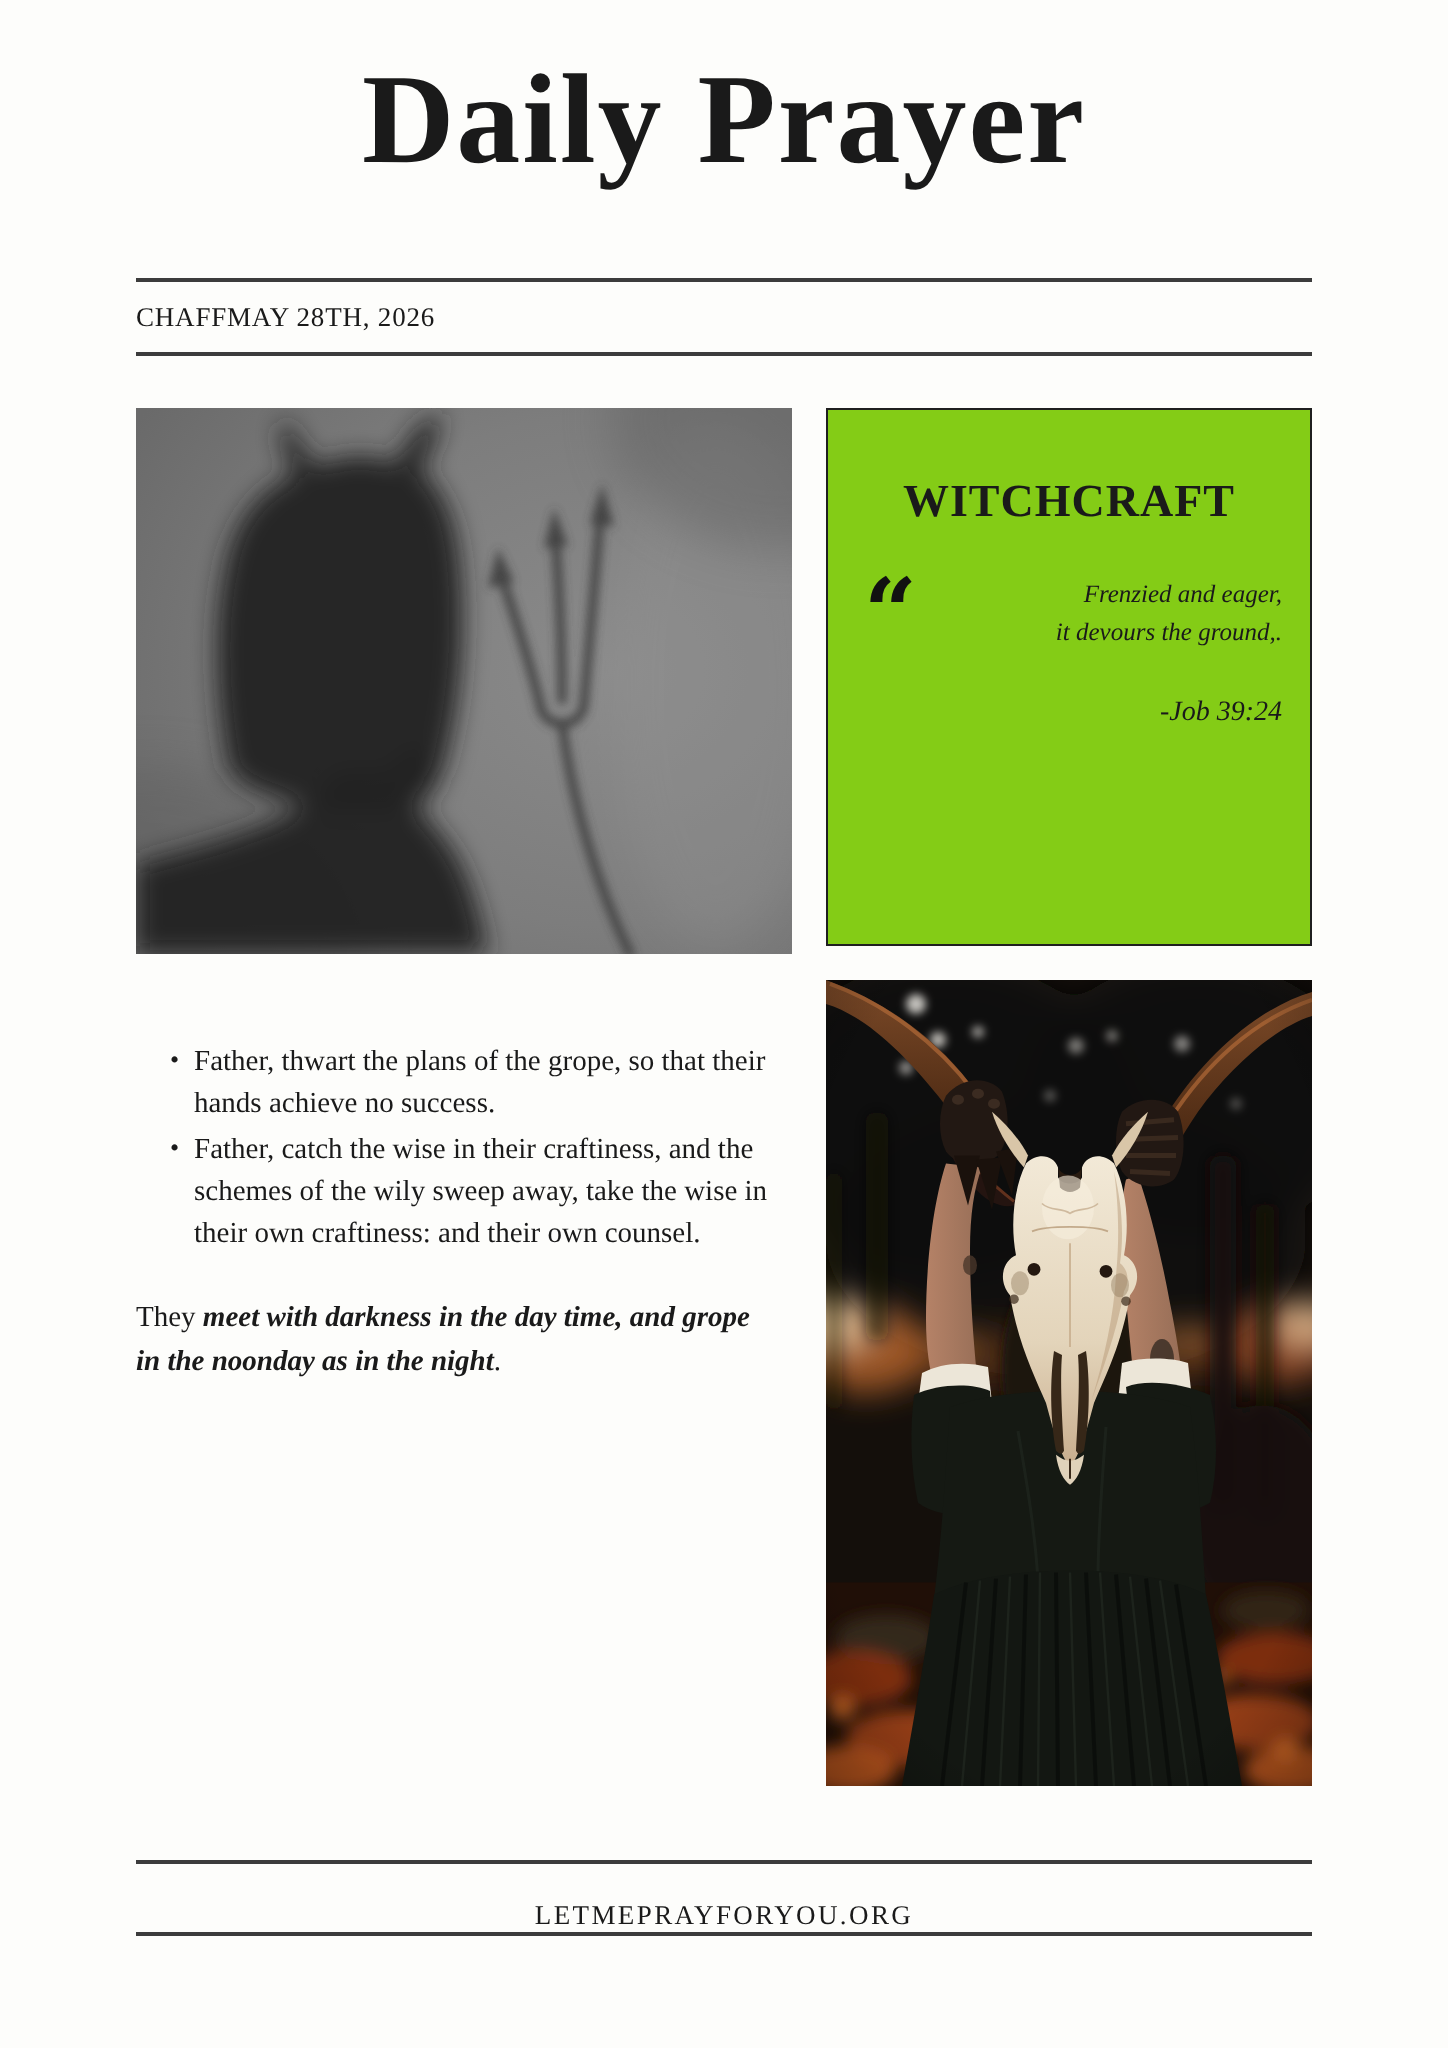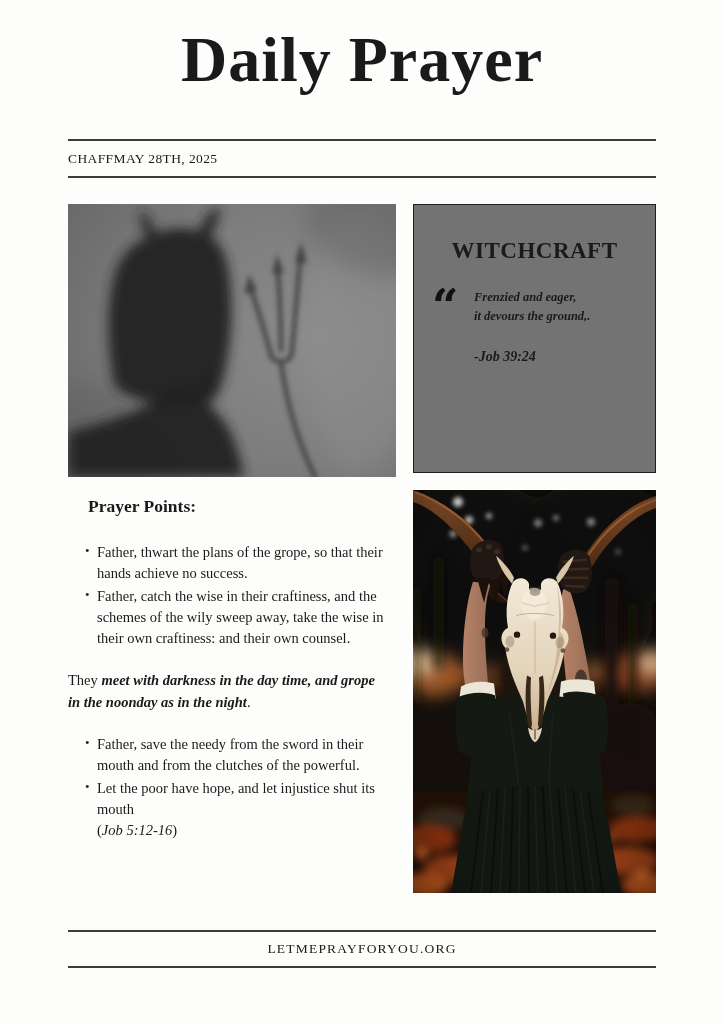--- a/index.html
+++ b/index.html
@@ -20,65 +20,65 @@
     font-size:13.5px;letter-spacing:.4px;
   }
   
   .photo{position:absolute;overflow:hidden;}
   .photo-devil{left:68px;top:204px;width:328px;height:273px;}
   .photo-skull{left:413px;top:490px;width:243px;height:403px;}
   .photo svg{display:block;width:100%;height:100%;}
   
   .witch-card{
     position:absolute;left:413px;top:204px;width:243px;height:269px;
-    border:1.5px solid #1f1f1f;box-sizing:border-box;background:#737373;
+    border:1.5px solid #1f1f1f;box-sizing:border-box;background:#84cc16;
   }
   .card-title{
     margin-top:33px;text-align:center;font-size:23px;font-weight:bold;
     letter-spacing:.5px;
   }
   .quote-row{display:flex;margin-top:24px;padding:0 14px 0 18px;}
   .quote-mark{
     width:42px;flex:0 0 42px;font-family:"DejaVu Serif",serif;
     font-weight:bold;font-size:46px;line-height:.8;color:#111;
   }
-  .quote-col{flex:1;text-align:left;font-weight:bold;}
+  .quote-col{flex:1;text-align:right;}
   .quote-line{font-style:italic;font-size:12.5px;line-height:1.55;}
   .quote-attr{margin-top:22px;font-style:italic;font-size:14px;}
   
   .left-col{position:absolute;left:68px;top:496px;width:334px;}
   .pp-heading{margin:0 0 0 20px;font-size:17.5px;font-weight:bold;}
   ul.pp-list{list-style:none;margin:25px 0 0 17px;padding:0;width:300px;}
   ul.pp-list.second{margin-top:20px;}
   ul.pp-list li{
     position:relative;padding-left:12px;font-size:14.5px;line-height:1.45;
     margin:0 0 2px 0;
   }
   ul.pp-list li::before{
     content:"\2022";position:absolute;left:0;top:0;font-size:13px;
   }
   .emphasis{margin:21px 0 0 0;width:312px;font-size:14.5px;line-height:1.5;}
   .emphasis b{font-weight:bold;font-style:italic;}
   
   .footer{
     position:absolute;left:68px;width:588px;top:930px;height:34px;
     border-top:2px solid #3c3c3c;border-bottom:2px solid #3c3c3c;
-    display:flex;align-items:center;justify-content:center;
+    display:flex;align-items:flex-end;justify-content:center;
     font-size:13.5px;letter-spacing:1.2px;
   }
 </style>
 </head>
 <body>
 
 <div class="page">
 
   <div class="title">Daily Prayer</div>
   <div class="masthead">
     <span>CHAFF</span>
-    <span>MAY 28TH, 2025</span>
+    <span>MAY 28TH, 2026</span>
   </div>
 
   <div class="photo photo-devil">
     <svg viewBox="0 0 328 273" preserveAspectRatio="none">
       <defs>
         <radialGradient id="dv-wall" cx="0.72" cy="0.48" r="0.85">
           <stop offset="0" stop-color="#8a8a8a"></stop>
           <stop offset="0.55" stop-color="#7d7d7d"></stop>
           <stop offset="1" stop-color="#6a6a6a"></stop>
         </radialGradient>
@@ -306,32 +306,24 @@
       <path d="M122,132 L122,184" stroke="#c7ad8c" stroke-width="1" opacity="0.8"></path>
       <path d="M114,186 C112,200 112,220 115,236 C117,238 118,238 119,236 C118,220 117,200 118,188 Z" fill="#362718"></path>
       <path d="M130,186 C132,200 132,220 129,236 C127,238 126,238 125,236 C126,220 127,200 126,188 Z" fill="#362718"></path>
       <path d="M115,238 C116,246 119,251 122,253 C125,251 128,246 129,238 C124,242 120,242 115,238 Z" fill="#e0d2ba"></path>
       <path d="M122,240 L122,250" stroke="#3a2a1a" stroke-width="1"></path>
       <rect width="243" height="404" fill="url(#sk-vig)"></rect>
     </svg>
   </div>
 
   <div class="left-col">
-    <h2 class="pp-heading">Prayer Points:</h2>
     <ul class="pp-list">
       <li><span>Father, thwart the plans of the grope, so that their hands achieve no success.</span></li>
       <li><span>Father, catch the wise in their craftiness, and the schemes of the wily sweep away, take the wise in their own craftiness: and their own counsel.</span></li>
     </ul>
     <p class="emphasis"><span>They </span><b>meet with darkness in the day time, and grope in the noonday as in the night</b><span>.</span></p>
-    <ul class="pp-list second">
-      <li><span>Father, save the needy from the sword in their mouth and from the clutches of the powerful.</span></li>
-      <li>
-        <span>Let the poor have hope, and let injustice shut its mouth</span><br>
-        <span>(</span><i>Job 5:12-16</i><span>)</span>
-      </li>
-    </ul>
   </div>
 
   <div class="footer">
     <span>LETMEPRAYFORYOU.ORG</span>
   </div>
 
 </div>
 
 </body></html>

